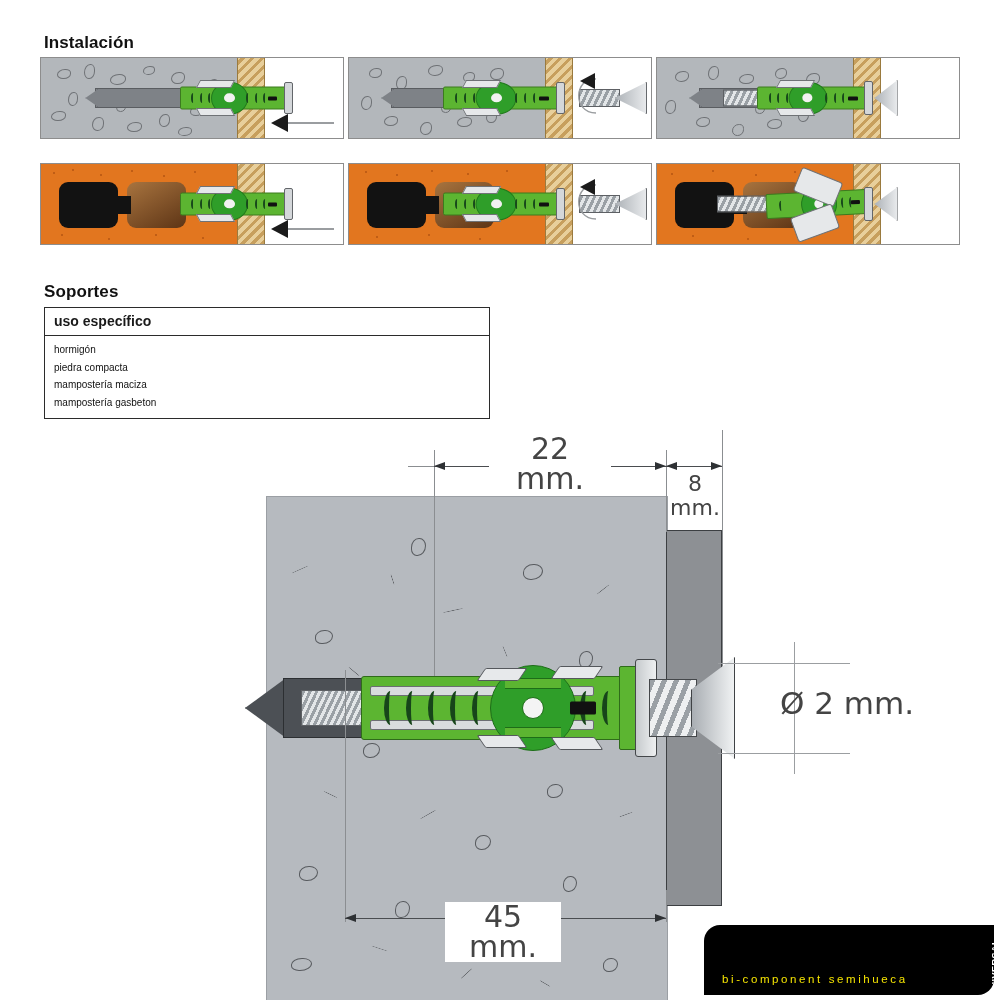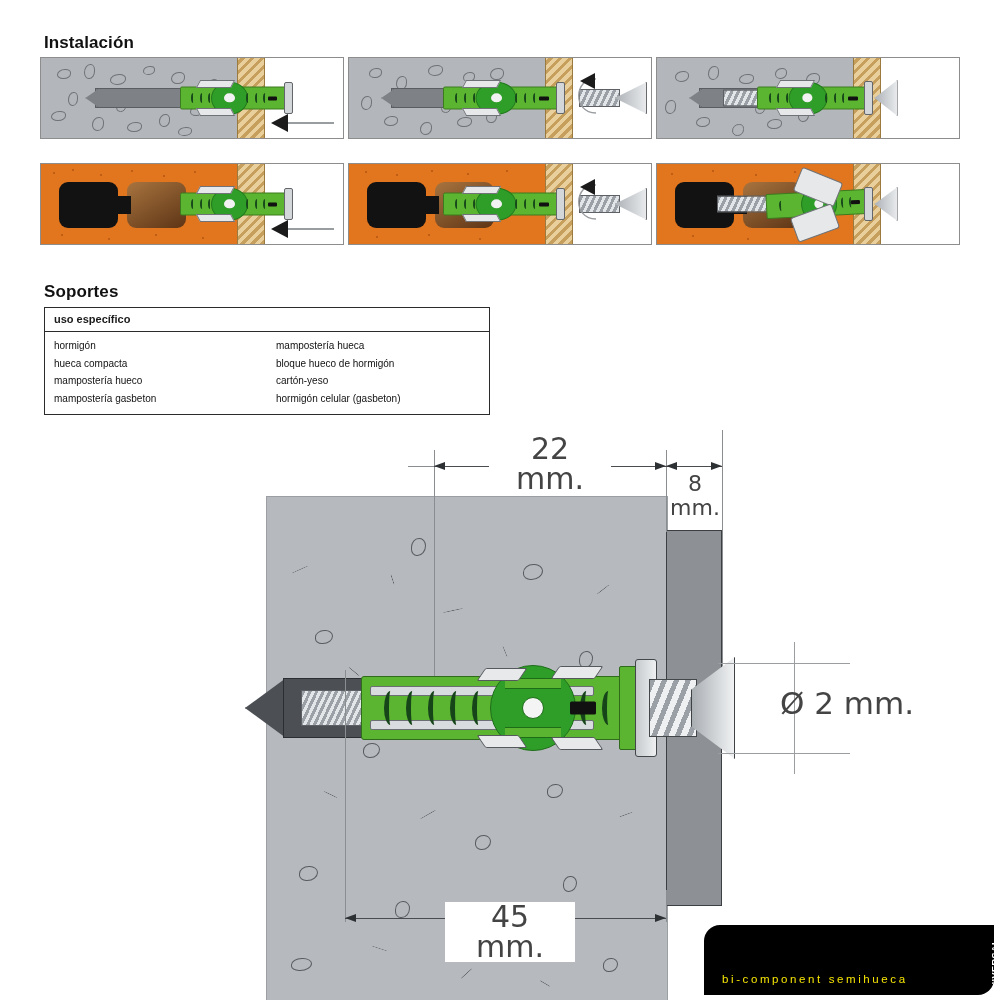--- a/index.html
+++ b/index.html
@@ -176,21 +176,21 @@
   
   #soportes-table{
     position:absolute;left:44px;top:307px;
     width:446px;
     border:1.4px solid #2b2b2b;
     background:#fff;
     box-sizing:border-box;
   }
   .tbl-head{
     padding:5px 9px 6px 9px;
-    font-weight:bold;font-size:11px;
+    font-weight:bold;font-size:14px;
     border-bottom:1.4px solid #2b2b2b;
   }
   .tbl-body{
     display:flex;
     padding:5px 9px 7px 9px;
   }
   .tbl-col{flex:1 1 0;}
   .tbl-col.left{flex:0 0 222px;}
   .tbl-cell{
     font-size:10px;line-height:17.5px;
@@ -611,29 +611,23 @@
     </div>
   </div>
 
   <div class="section-heading" id="h-soportes">Soportes</div>
 
   <div id="soportes-table">
     <div class="tbl-head">uso específico</div>
     <div class="tbl-body">
       <div class="tbl-col left">
         <div class="tbl-cell">hormigón</div>
-        <div class="tbl-cell">hueca compacta</div>
-        <div class="tbl-cell">mampostería hueco</div>
+        <div class="tbl-cell">piedra compacta</div>
+        <div class="tbl-cell">mampostería maciza</div>
         <div class="tbl-cell">mampostería gasbeton</div>
-      </div>
-      <div class="tbl-col">
-        <div class="tbl-cell">mampostería hueca</div>
-        <div class="tbl-cell">bloque hueco de hormigón</div>
-        <div class="tbl-cell">cartón-yeso</div>
-        <div class="tbl-cell">hormigón celular (gasbeton)</div>
       </div>
     </div>
   </div>
 
   <div id="drawing">
 
     <div id="wall-block">
       <div class="agg blob" style="left:12%;top:26%;width:16px;height:12px;"></div>
       <div class="agg blob" style="left:36%;top:8%;width:13px;height:16px;"></div>
       <div class="agg blob" style="left:64%;top:13%;width:18px;height:14px;"></div>
@@ -724,21 +718,21 @@
     <div class="dia-leader" style="left:718px;top:243px;width:132px;"></div>
     <div class="dia-leader" style="left:718px;top:333px;width:132px;"></div>
     <div class="dia-tick" style="left:794px;top:222px;height:132px;"></div>
     <div class="dim-text dia" style="left:780px;top:268px;width:210px;text-align:left;">Ø 2 mm.</div>
 
     <div class="ext-line" style="left:345px;top:250px;height:252px;"></div>
     <div class="ext-line" style="left:666px;top:470px;height:32px;"></div>
     <div class="dim-line" style="left:345px;top:498px;width:321px;"></div>
     <div class="arrow-l" style="left:345px;top:493.5px;"></div>
     <div class="arrow-r" style="left:655px;top:493.5px;"></div>
-    <div class="dim-text" style="left:445px;top:482px;width:130px;">
+    <div class="dim-text" style="left:445px;top:482px;width:116px;">
       <span>45</span><br>
       <span>mm.</span>
     </div>
   </div>
 
   <div id="logo">
     <div id="logo-universal">UNIVERSAL</div>
     <div id="logo-tagline">bi-component semihueca</div>
   </div>
 

